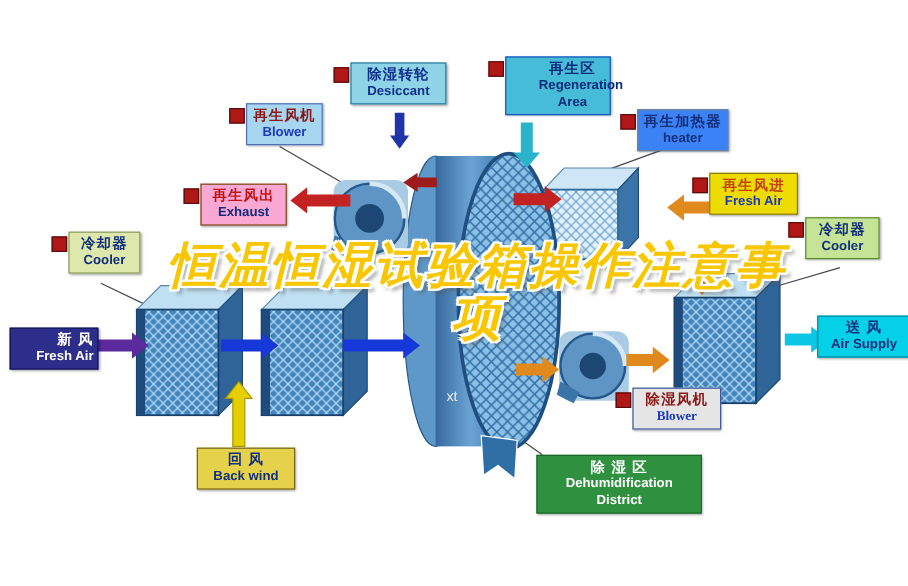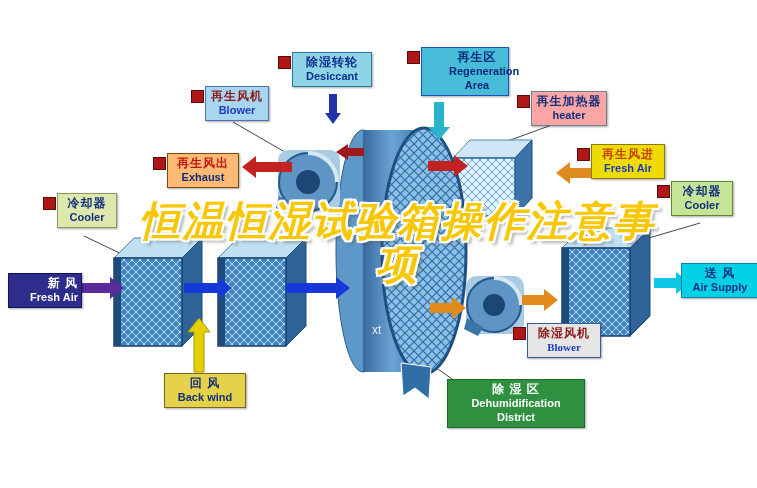--- a/index.html
+++ b/index.html
@@ -22,22 +22,22 @@
   .marker{
     position:absolute;left:-15px;top:3px;width:11px;height:11px;
     background:#b01818;border:1px solid #5a0c0c;
   }
 
   .desiccant{left:292px;top:52px;width:72px;background:#8ed4e6;border-color:#2a7aa0;color:#0e2f8c;}
   .regen-area{left:421px;top:47px;width:56px;background:#46bcd8;border-color:#1a52c0;color:#0a2a7a;padding-left:27px;}
   .regen-blower{left:205px;top:86px;width:56px;background:#a6d6f0;border-color:#5070b8;}
   .regen-blower .zh{color:#8c1616;}
   .regen-blower .en{color:#1a3ac0;}
-  .regen-heater{left:531px;top:91px;width:68px;background:#fca5a5;border-color:#708090;color:#12307c;}
-  .exhaust{left:167px;top:153px;width:64px;background:#fdba74;border-color:#7a4a10;}
+  .regen-heater{left:531px;top:91px;width:68px;background:#3b82f6;border-color:#708090;color:#12307c;}
+  .exhaust{left:167px;top:153px;width:64px;background:#f9a8d4;border-color:#7a4a10;}
   .exhaust .zh{color:#c01414;}
   .exhaust .en{color:#102a7c;}
   .regen-fresh{left:591px;top:144px;width:66px;background:#eedc00;border-color:#8a7a10;}
   .regen-fresh .zh{color:#c2410c;}
   .regen-fresh .en{color:#1a3ac0;}
   .cooler-left{left:57px;top:193px;width:52px;background:#dfe8ac;border-color:#8a9a60;color:#12307c;}
   .cooler-right{left:671px;top:181px;width:54px;background:#c6e496;border-color:#5a8a30;color:#12307c;}
   .fresh-air{left:8px;top:273px;width:66px;background:#2d2d8c;border-color:#14145a;color:#ffffff;text-align:right;}
   .back-wind{left:164px;top:373px;width:74px;background:#e6d24a;border-color:#7a641e;color:#10307c;}
   .dehumid-blower{left:527px;top:323px;width:66px;background:#e5e5e5;border-color:#3a5a9a;font-family:Liberation Serif, serif;}

